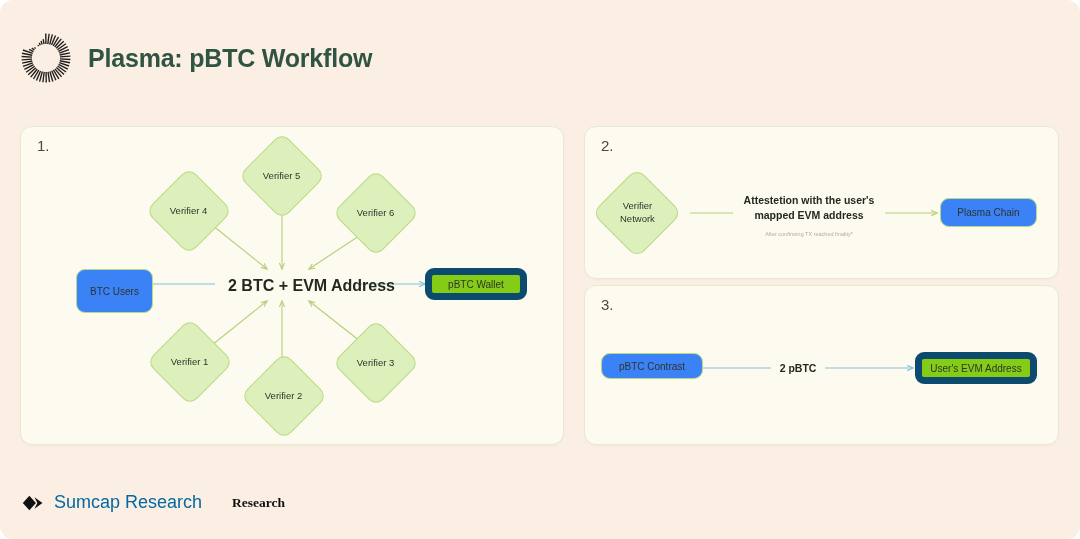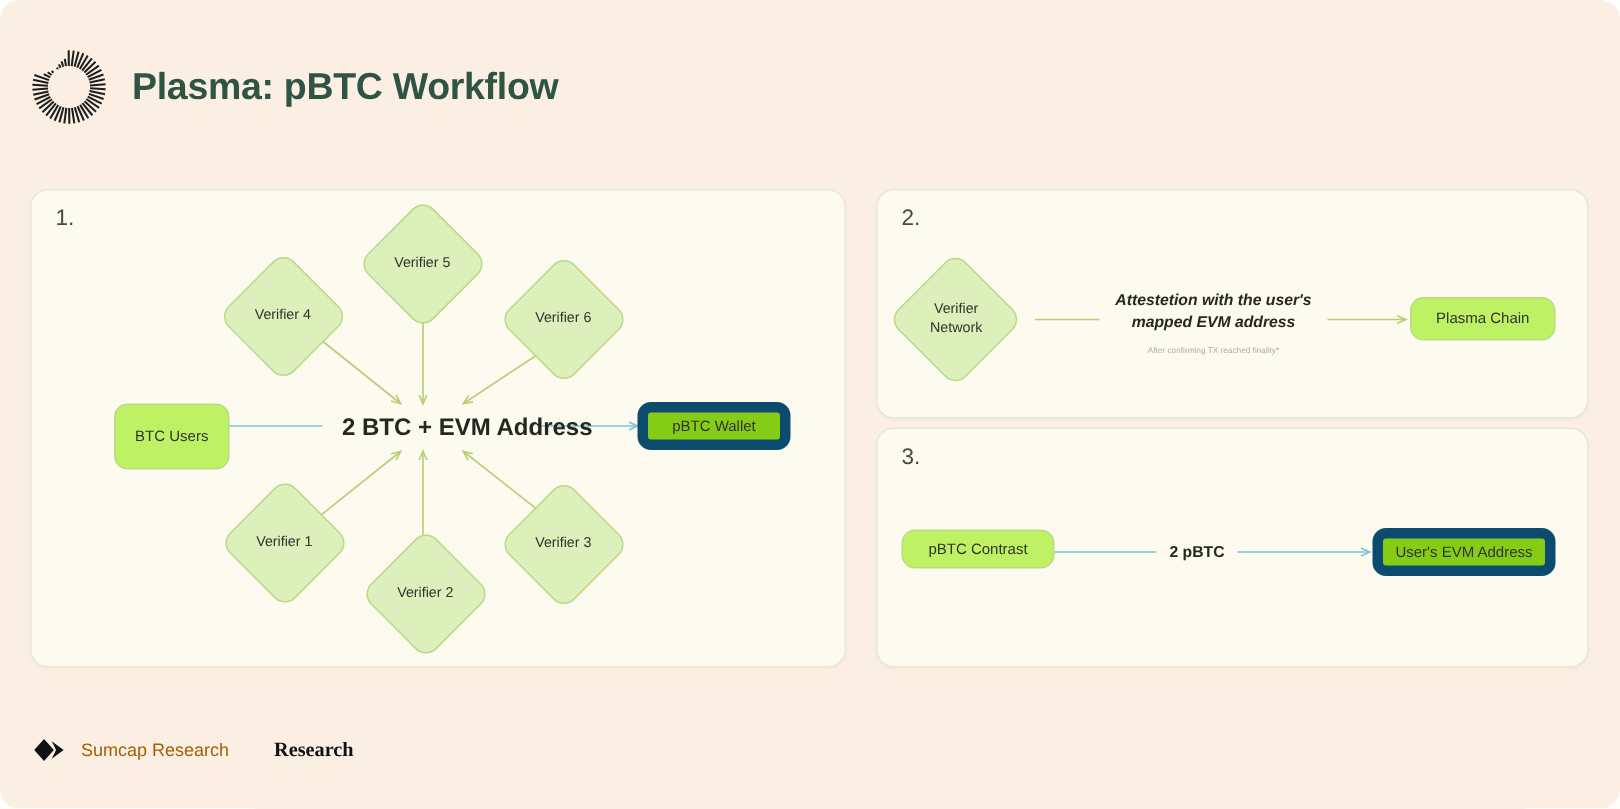--- a/index.html
+++ b/index.html
@@ -82,21 +82,21 @@
     font-size: 9.5px;
     color: #30342c;
     line-height: 1.35;
     white-space: nowrap;
   }
   .pill {
     border-radius: 9px;
     box-sizing: border-box;
   }
   .pill.green {
-    background: #bef264;
+    background: #3b82f6;
     border: 1px solid #b8da84;
   }
   .pill.blue {
     background: #84cc16;
     border: 7px solid #0c4a6e;
     justify-content: center;
   }
   .pill .node-label {
     font-size: 10px;
     color: #30342c;
@@ -139,22 +139,22 @@
   #footer {
     position: absolute;
     left: 22px;
     top: 492px;
     display: flex;
     align-items: center;
     gap: 10px;
   }
   #footer-mark { width: 22px; height: 16px; flex: none; }
   #footer-brand-1 {
-    font-size: 12px;
-    color: #a16207;
+    font-size: 18px;
+    color: #0369a1;
   }
   #footer-brand-2 {
     font-size: 13.5px;
     font-weight: bold;
     color: #111111;
     font-family: "Liberation Serif", serif;
     margin-left: 20px;
   }
 </style>
 </head>
@@ -286,21 +286,21 @@
         </marker>
       </defs>
       <line x1="105" y1="86" x2="148" y2="86" stroke="#b7cf76" stroke-width="1.1"></line>
       <line x1="300" y1="86" x2="352" y2="86" stroke="#b7cf76" stroke-width="1.1" marker-end="url(#ah-green-2)"></line>
     </svg>
 
     <div class="node diamond" style="left:20px; top:54px; width:64px; height:64px;">
       <span class="node-label"><span>Verifier</span><br><span>Network</span></span>
     </div>
 
-    <div class="edge-label two-line" style="left:150px; top:66px; width:148px;font-style:italic;">
+    <div class="edge-label two-line" style="left:150px; top:66px; width:148px;">
       <span>Attestetion with the user's</span><br>
       <span>mapped EVM address</span>
     </div>
     <div class="edge-note" style="left:150px; top:104px; width:148px;">After confirming TX reached finality*</div>
 
     <div class="node pill green" style="left:355px; top:71px; width:97px; height:29px;">
       <span class="node-label">Plasma Chain</span>
     </div>
   </div>
 

